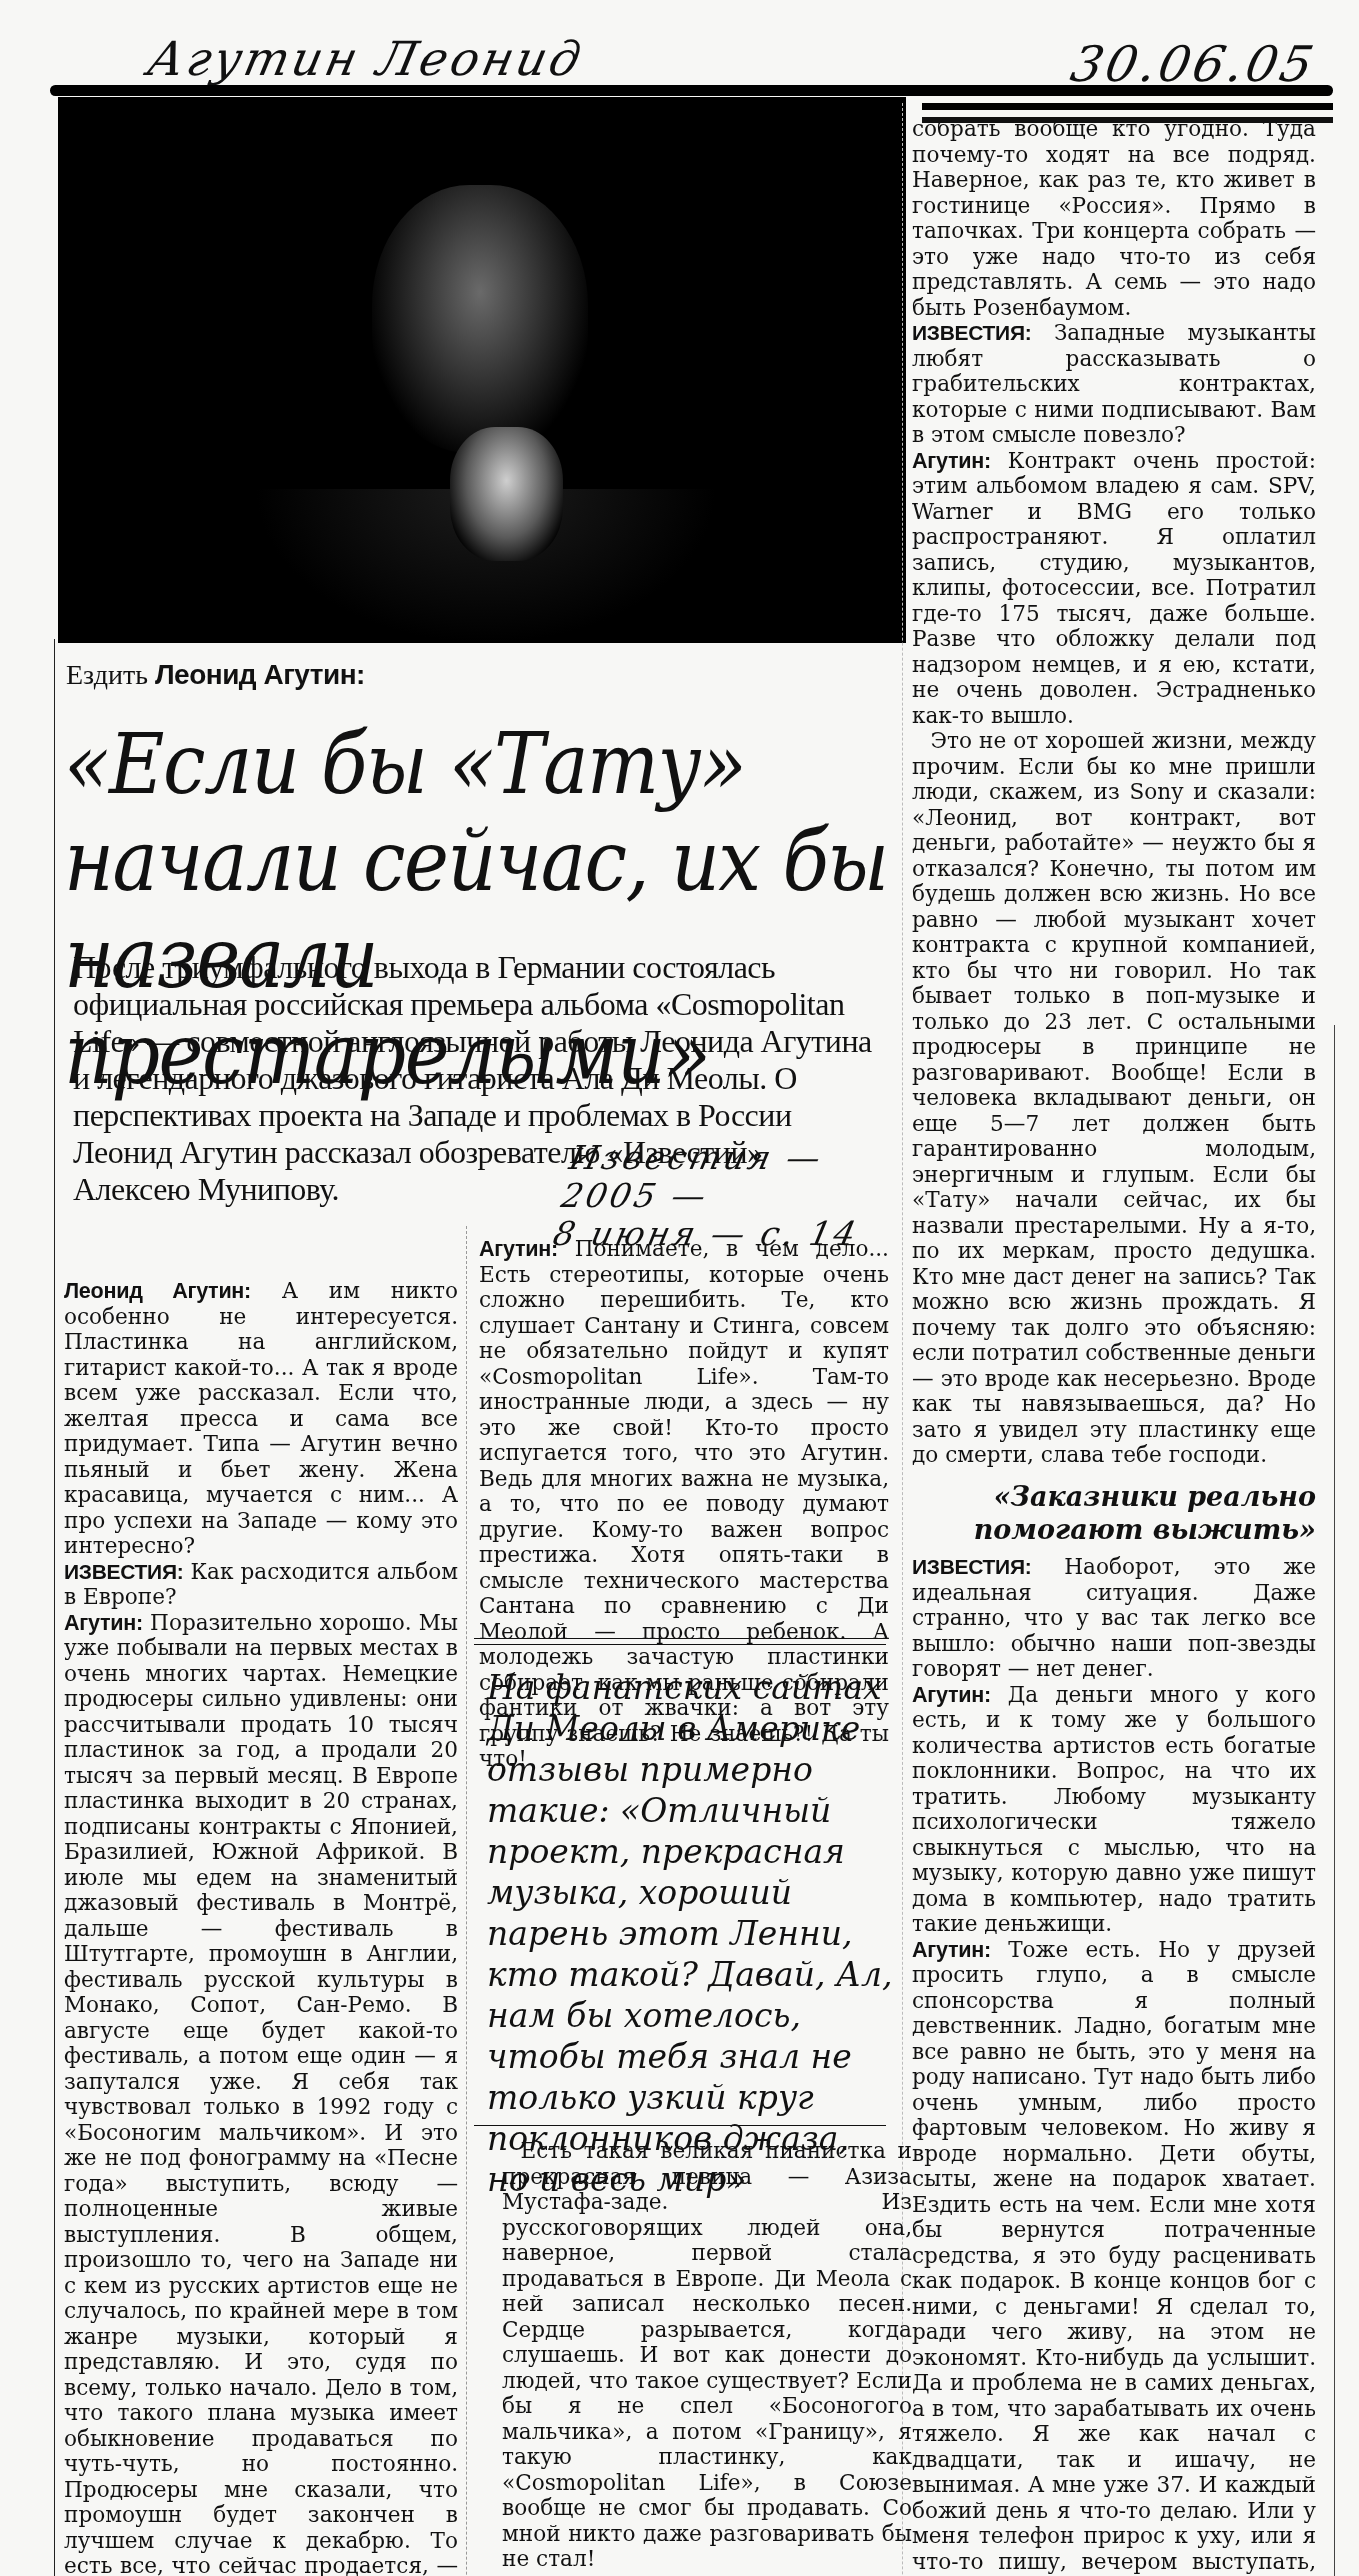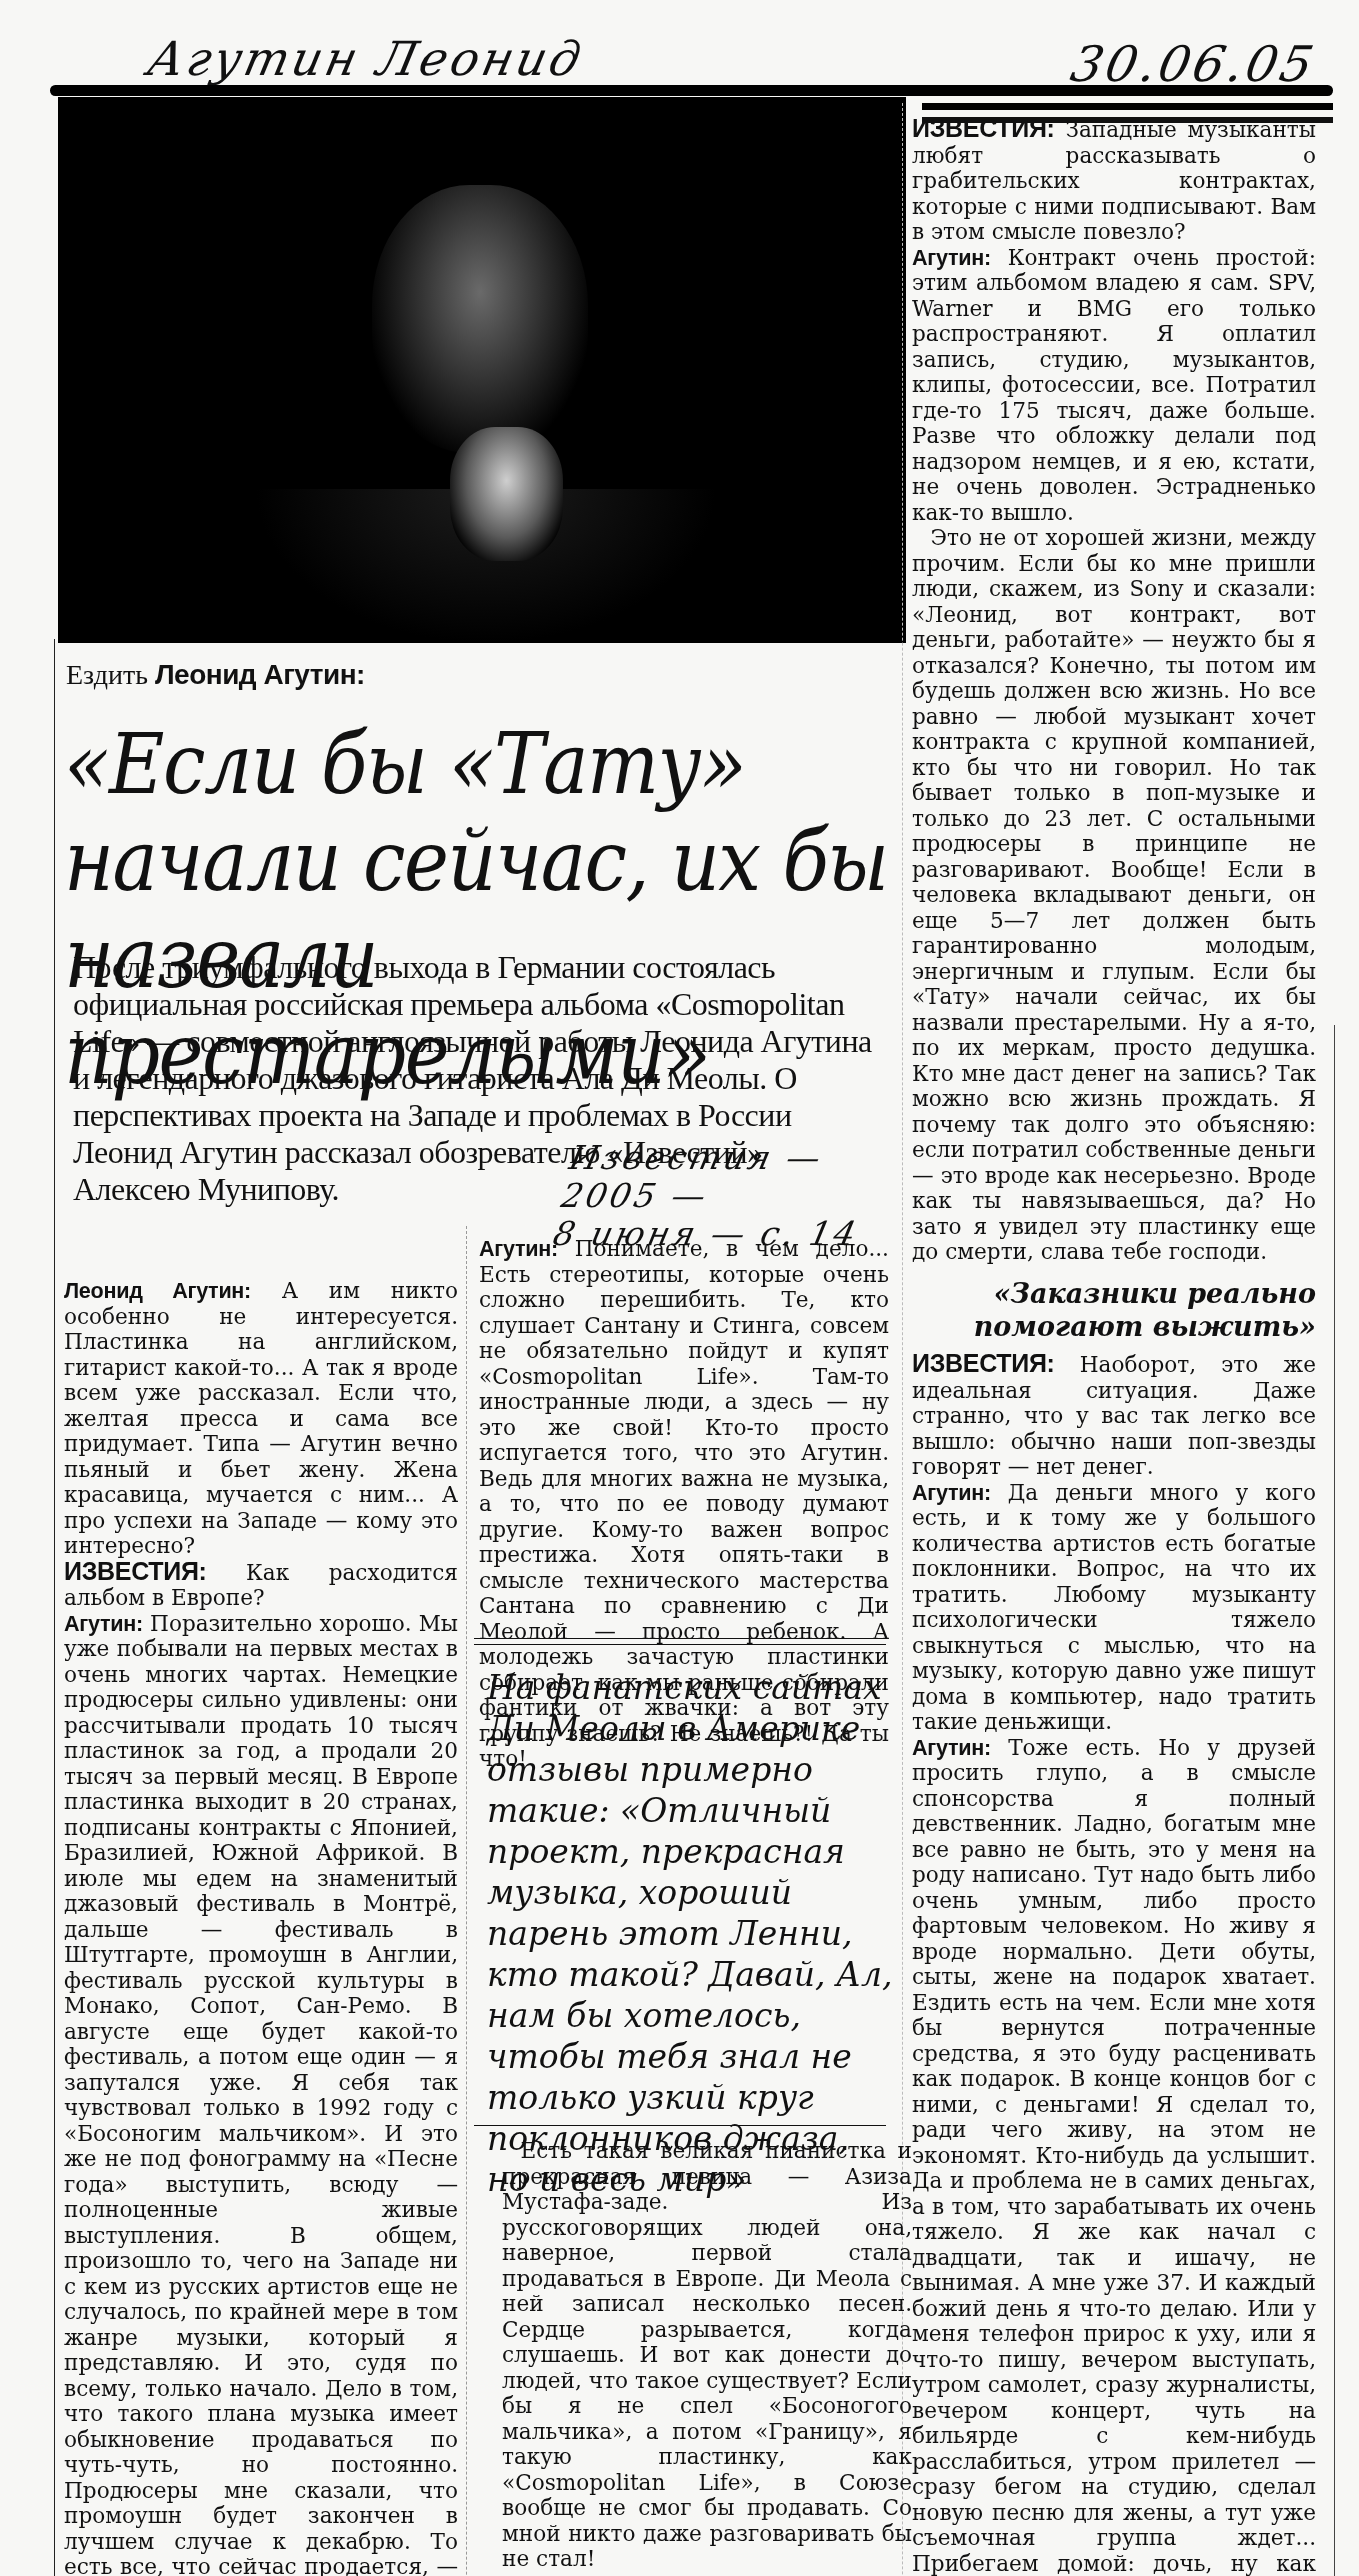--- a/index.html
+++ b/index.html
@@ -26,21 +26,21 @@
   #kicker b { font-family: "Liberation Sans", sans-serif; font-weight: 700; letter-spacing: -0.5px; }
   #headline { position: absolute; left: 64px; top: 716px; width: 840px; font-family: "DejaVu Serif", serif;
               font-style: italic; font-weight: 400; font-size: 76px; line-height: 88px; margin: 0; letter-spacing: -1.5px;
               transform: scaleY(1.1); transform-origin: top left; }
   #lead { position: absolute; left: 72px; top: 948px; width: 804px; font-family: "Liberation Serif", serif;
           font-size: 32px; line-height: 37px; margin: 1px; letter-spacing: -0.5px; }
   .col { position: absolute; font-family: "DejaVu Serif", serif; font-size: 21.6px; line-height: 25.5px; text-align: justify; }
   .col p { margin: 0; }
   .col p.indent { text-indent: 18.5px; }
   .spk { font-family: "Liberation Sans", sans-serif; font-weight: 700; letter-spacing: -0.3px; }
-  .spk.izv { font-size: 25px; text-transform: uppercase; margin-top: 28px; }
+  .spk.izv { font-size: 21px; text-transform: uppercase; margin-top: 28px; }
   .subhead { font-family: "DejaVu Serif", serif; font-style: italic; font-weight: 700; font-size: 27px;
              line-height: 33px; margin: 12.4px 0 8.2px 0 !important; text-align: right; }
   #col1 { left: 64px; top: 1278px; width: 394px; }
   #col2a { left: 479px; top: 1236px; width: 410px; }
   #col2b { left: 502px; top: 2138px; width: 410px; }
   #col3 { left: 912px; top: 116px; width: 404px; }
   #pullquote-rule { position: absolute; left: 474px; top: 1638px; width: 412px; height: 5.2px;
                     border-top: 1px solid #111; border-bottom: 1px solid #111; }
   #pullquote { position: absolute; left: 482px; top: 1662px; width: 407px; font-family: "DejaVu Serif", serif;
                font-style: italic; font-size: 33px; line-height: 41px; margin: 5px; }
@@ -91,20 +91,21 @@
   </div>
 
 <div id="pullquote-rule"></div>
 <p id="pullquote">На фанатских сайтах Ди Меолы в Америке отзывы примерно такие: «Отличный проект, прекрасная музыка, хороший парень этот Ленни, кто такой? Давай, Ал, нам бы хотелось, чтобы тебя знал не только узкий круг поклонников джаза, но и весь мир»</p>
 <div id="pullquote-bottom"></div>
 
 <div class="col" id="col2b">
     <p class="indent"><span>Есть такая великая пианистка и прекрасная певица — Азиза Мустафа-заде. Из русскоговорящих людей она, наверное, первой стала продаваться в Европе. Ди Меола с ней записал несколько песен. Сердце разрывается, когда слушаешь. И вот как донести до людей, что такое существует? Если бы я не спел «Босоногого мальчика», а потом «Границу», я такую пластинку, как «Cosmopolitan Life», в Союзе вообще не смог бы продавать. Со мной никто даже разговаривать бы не стал!</span></p>
   </div>
 <div class="col" id="col3">
+    <p><span>собрать вообще кто угодно. Туда почему-то ходят на все подряд. Наверное, как раз те, кто живет в гостинице «Россия». Прямо в тапочках. Три концерта собрать — это уже надо что-то из себя представлять. А семь — это надо быть Розенбаумом.</span></p>
     <p><span class="spk izv">Известия:</span> <span>Западные музыканты любят рассказывать о грабительских контрактах, которые с ними подписывают. Вам в этом смысле повезло?</span></p>
     <p><span class="spk">Агутин:</span> <span>Контракт очень простой: этим альбомом владею я сам. SPV, Warner и BMG его только распространяют. Я оплатил запись, студию, музыкантов, клипы, фотосессии, все. Потратил где-то 175 тысяч, даже больше. Разве что обложку делали под надзором немцев, и я ею, кстати, не очень доволен. Эстрадненько как-то вышло.</span></p>
     <p class="indent"><span>Это не от хорошей жизни, между прочим. Если бы ко мне пришли люди, скажем, из Sony и сказали: «Леонид, вот контракт, вот деньги, работайте» — неужто бы я отказался? Конечно, ты потом им будешь должен всю жизнь. Но все равно — любой музыкант хочет контракта с крупной компанией, кто бы что ни говорил. Но так бывает только в поп-музыке и только до 23 лет. С остальными продюсеры в принципе не разговаривают. Вообще! Если в человека вкладывают деньги, он еще 5—7 лет должен быть гарантированно молодым, энергичным и глупым. Если бы «Тату» начали сейчас, их бы назвали престарелыми. Ну а я-то, по их меркам, просто дедушка. Кто мне даст денег на запись? Так можно всю жизнь прождать. Я почему так долго это объясняю: если потратил собственные деньги — это вроде как несерьезно. Вроде как ты навязываешься, да? Но зато я увидел эту пластинку еще до смерти, слава тебе господи.</span></p>
     <p class="subhead">«Заказники реально помогают выжить»</p>
     <p><span class="spk izv">Известия:</span> <span>Наоборот, это же идеальная ситуация. Даже странно, что у вас так легко все вышло: обычно наши поп-звезды говорят — нет денег.</span></p>
     <p><span class="spk">Агутин:</span> <span>Да деньги много у кого есть, и к тому же у большого количества артистов есть богатые поклонники. Вопрос, на что их тратить. Любому музыканту психологически тяжело свыкнуться с мыслью, что на музыку, которую давно уже пишут дома в компьютер, надо тратить такие деньжищи.</span></p>
     <p><span class="spk">Агутин:</span> <span>Тоже есть. Но у друзей просить глупо, а в смысле спонсорства я полный девственник. Ладно, богатым мне все равно не быть, это у меня на роду написано. Тут надо быть либо очень умным, либо просто фартовым человеком. Но живу я вроде нормально. Дети обуты, сыты, жене на подарок хватает. Ездить есть на чем. Если мне хотя бы вернутся потраченные средства, я это буду расценивать как подарок. В конце концов бог с ними, с деньгами! Я сделал то, ради чего живу, на этом не экономят. Кто-нибудь да услышит. Да и проблема не в самих деньгах, а в том, что зарабатывать их очень тяжело. Я же как начал с двадцати, так и ишачу, не вынимая. А мне уже 37. И каждый божий день я что-то делаю. Или у меня телефон прирос к уху, или я что-то пишу, вечером выступать, утром самолет, сразу журналисты, вечером концерт, чуть на бильярде с кем-нибудь расслабиться, утром прилетел — сразу бегом на студию, сделал новую песню для жены, а тут уже съемочная группа ждет... Прибегаем домой: дочь, ну как дела? Все хорошо? Бабушка, она поела? Все, нас нет.</span></p>
   </div>
 
 

